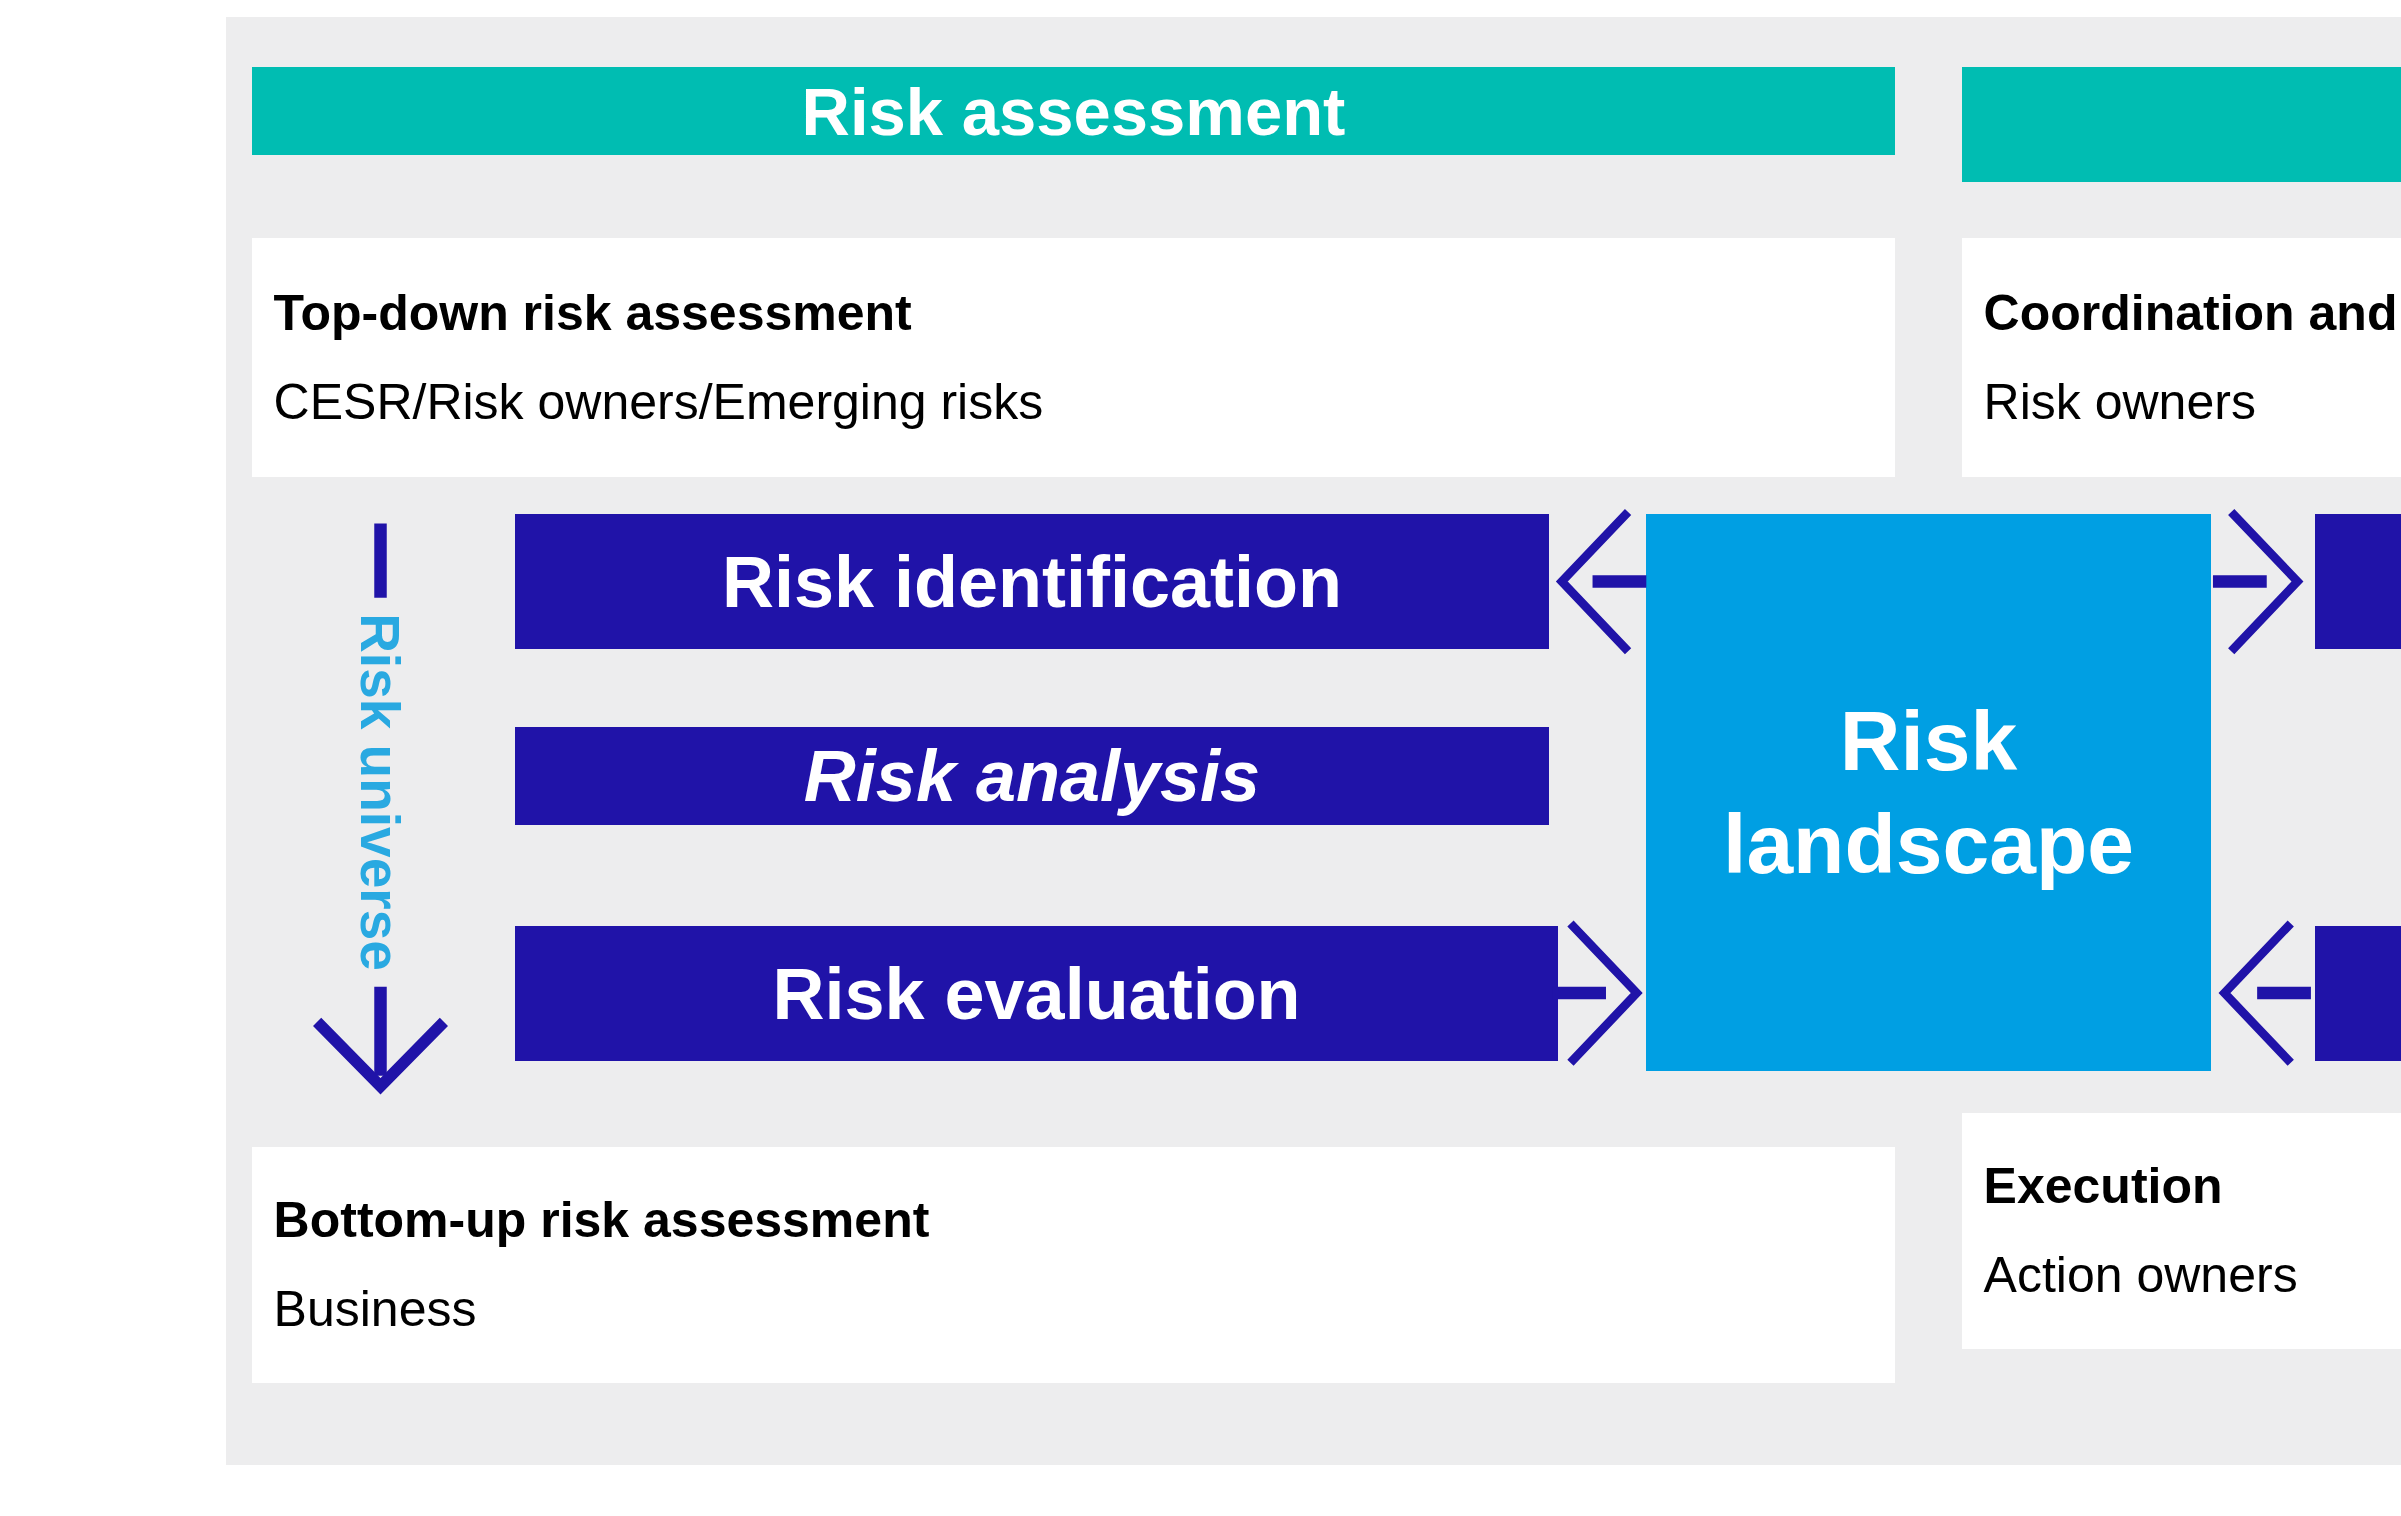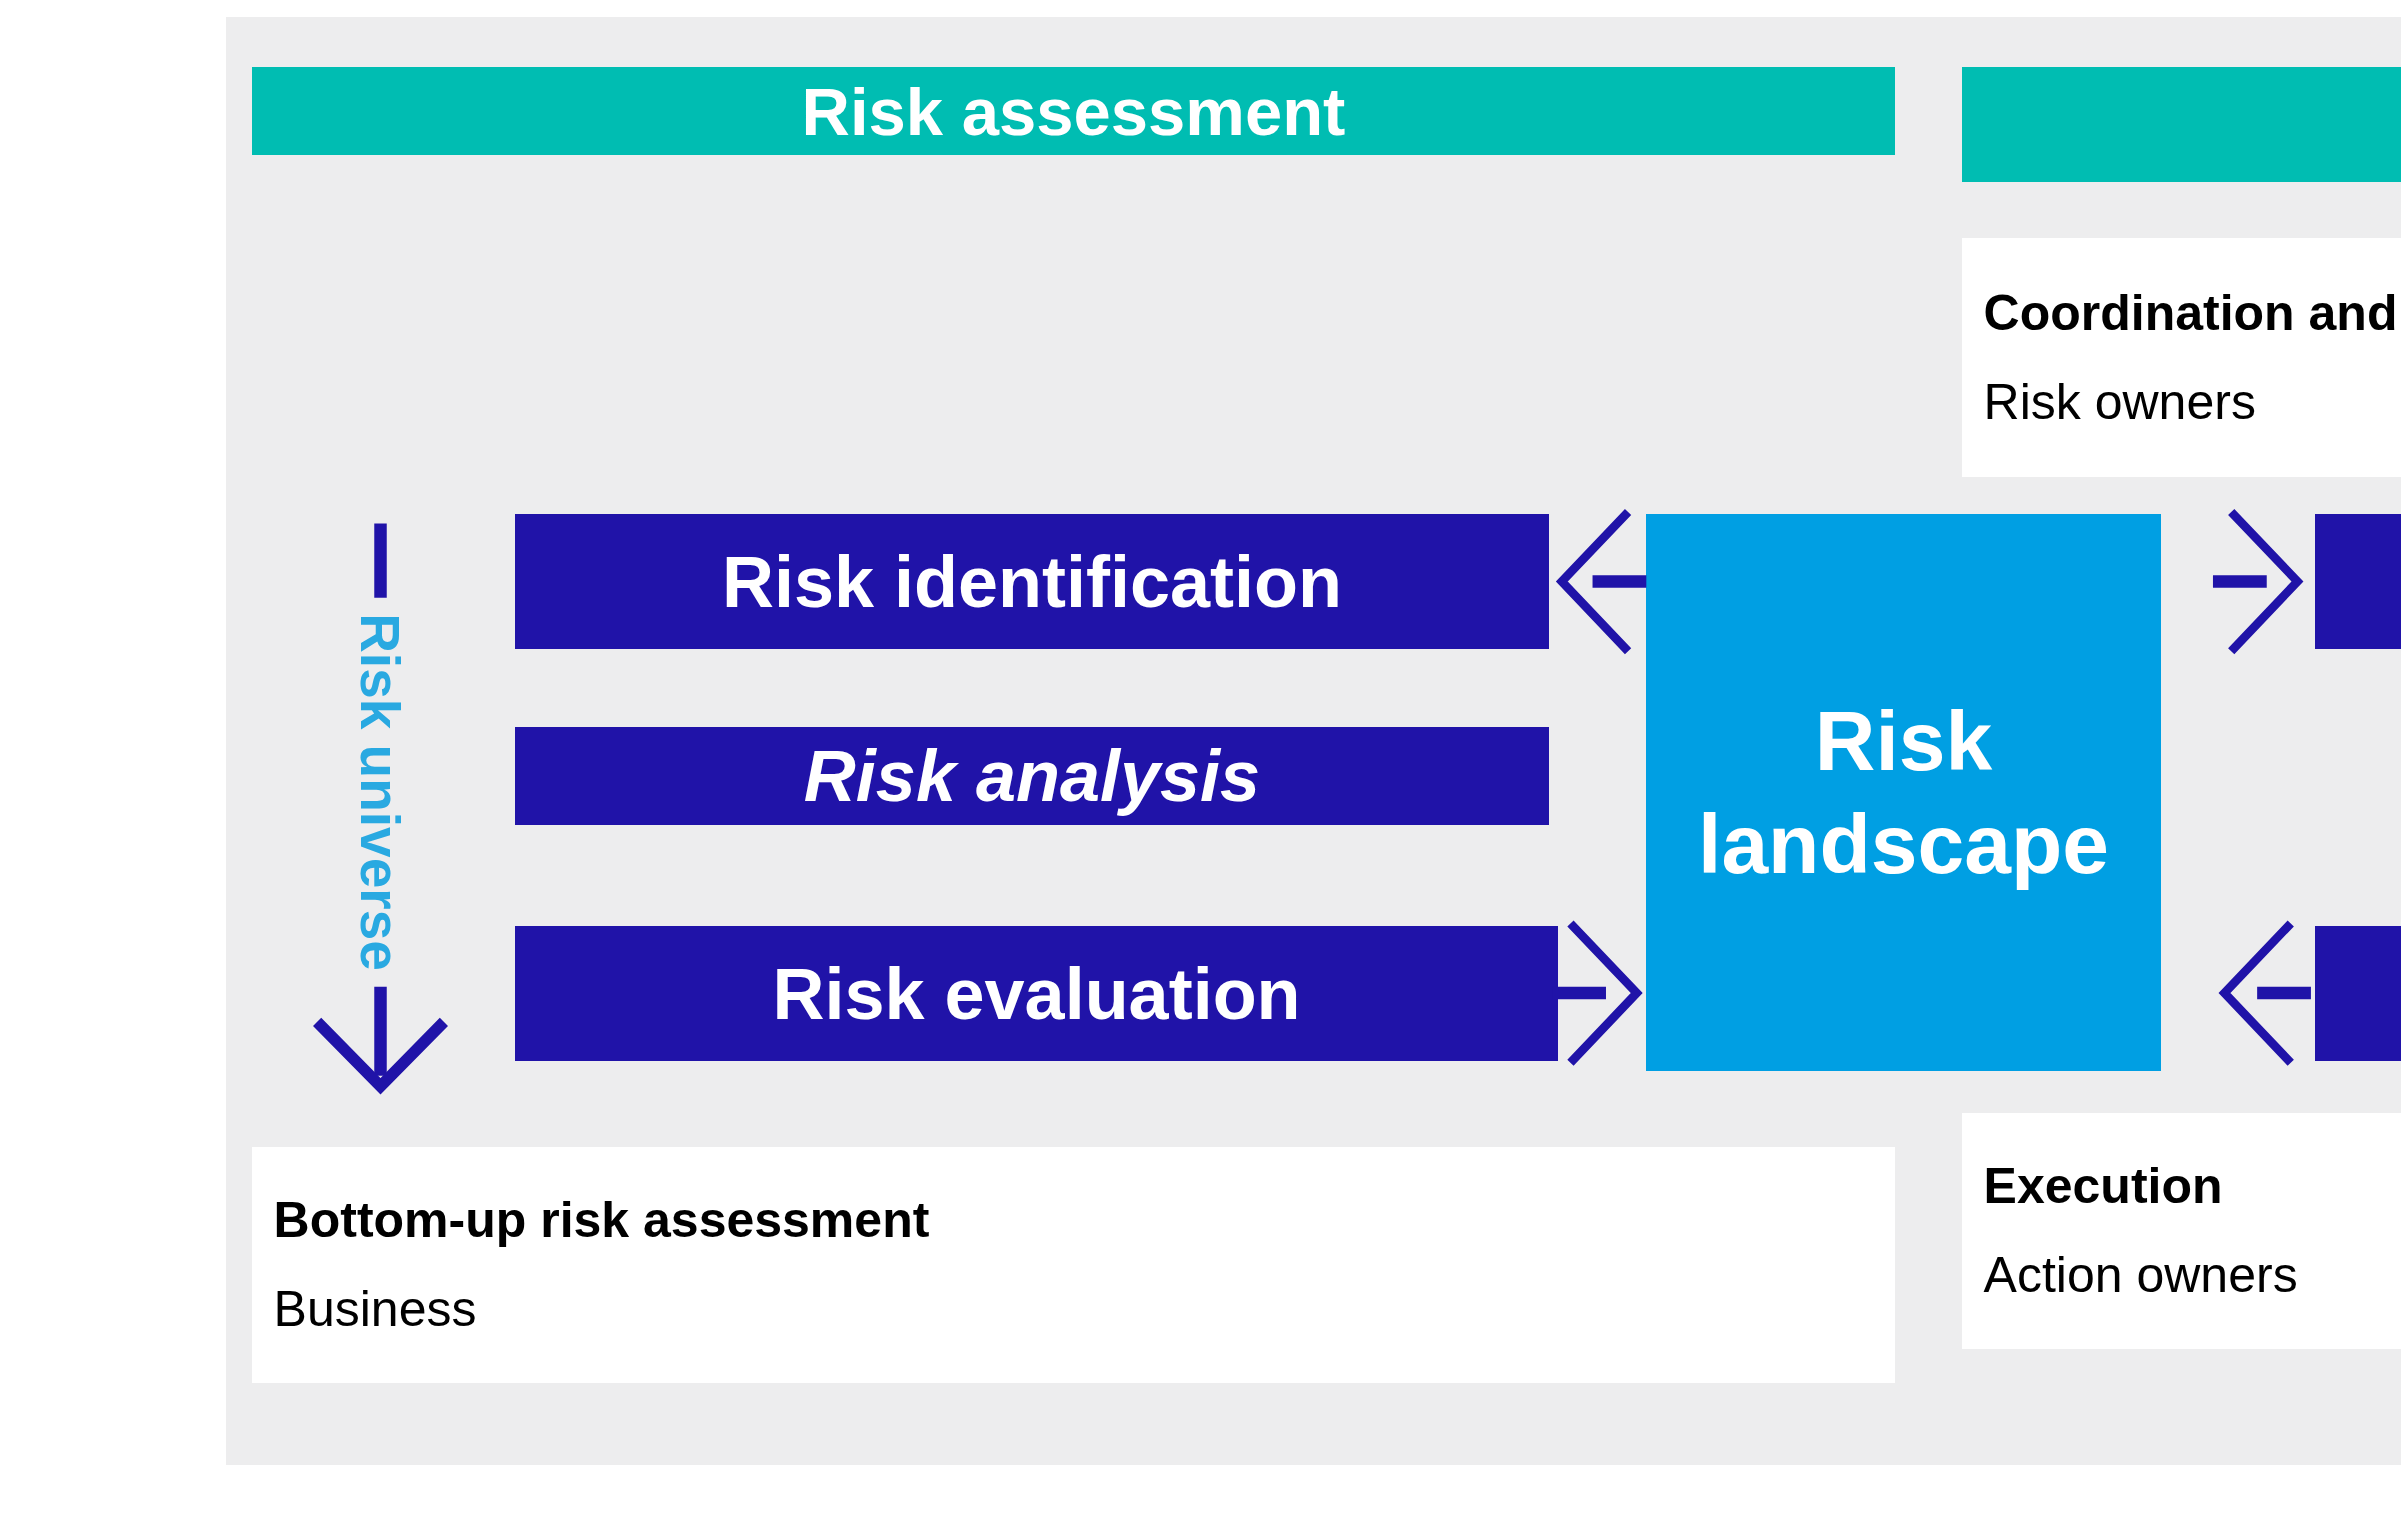--- a/index.html
+++ b/index.html
@@ -71,36 +71,40 @@
 <div class="page">
   <div class="panel"></div>
 
   <div class="abs section-header" style="left:252px; top:67px; width:1643px; height:88px;">
     <span>Risk assessment</span>
   </div>
   <div class="abs section-header" style="left:1962px; top:67px; width:1655px; height:115px;">
     
   </div>
 
+  <div class="abs info-box" style="left:252px; top:238px; width:1643px; height:239px;">
+    <div class="info-title">Top-down risk assessment</div>
+    <div class="info-sub">CESR/Risk owners/Emerging risks</div>
+  </div>
   <div class="abs info-box" style="left:1962px; top:238px; width:1655px; height:239px;">
     <div class="info-title">Coordination and follow-up</div>
     <div class="info-sub">Risk owners</div>
   </div>
 
   <div class="abs process-box" style="left:515px; top:514px; width:1034px; height:135px;">
     <span>Risk identification</span>
   </div>
   <div class="abs process-box" style="left:515px; top:727px; width:1034px; height:98px;font-style:italic;">
     <span>Risk analysis</span>
   </div>
   <div class="abs process-box" style="left:515px; top:926px; width:1043px; height:135px;">
     <span>Risk evaluation</span>
   </div>
 
-  <div class="abs landscape-box" style="left:1646px; top:514px; width:515px; height:557px;justify-content:center;">
+  <div class="abs landscape-box" style="left:1646px; top:514px; width:565px; height:557px;justify-content:center;">
     <div>Risk</div>
     <div>landscape</div>
   </div>
 
   <div class="abs process-box" style="left:2315px; top:514px; width:1032px; height:135px;">
     
   </div>
   <div class="abs process-box" style="left:2315px; top:926px; width:1032px; height:135px;">
     
   </div>

